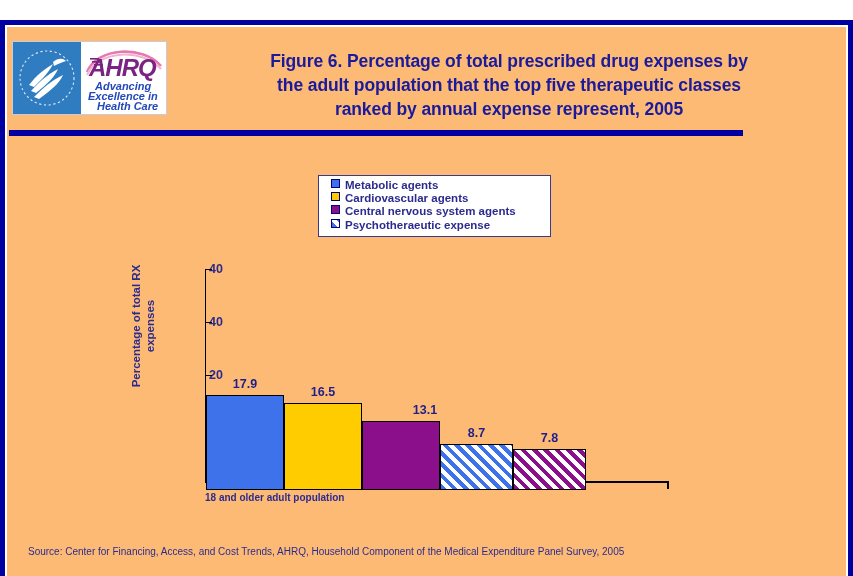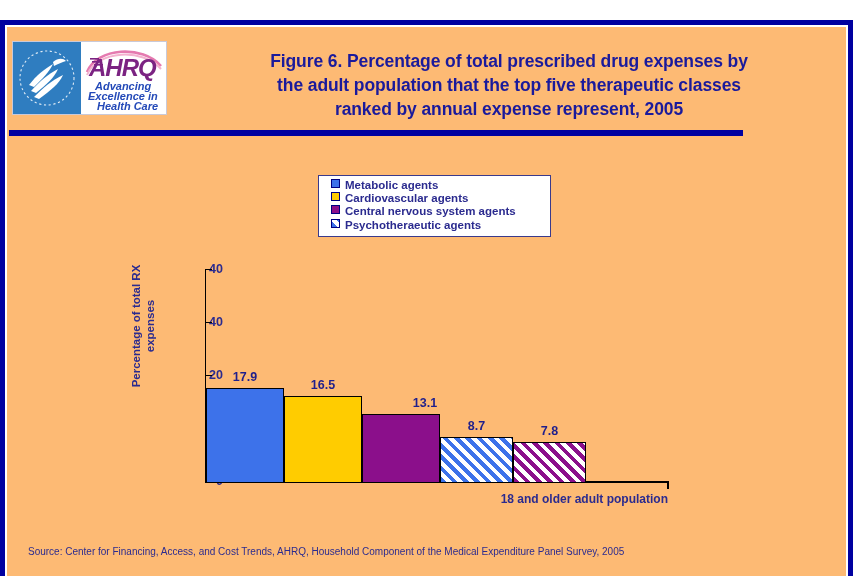--- a/index.html
+++ b/index.html
@@ -153,44 +153,44 @@
     background: #000000;
   }
   .xaxis-endtick {
     position: absolute;
     left: 557px; top: 221px;
     width: 2px; height: 8px;
     background: #000000;
   }
   .plot {
     position: absolute;
-    left: 96px; top: 11px;
+    left: 96px; top: 18px;
     width: 462px; height: 212px;
   }
   .bar {
     position: absolute;
     bottom: 0;
     border: 1px solid #000000;
   }
   .bar-value {
     position: absolute;
     text-align: center;
     color: #1f1f8c;
     font-size: 12.5px;
     font-weight: bold;
     line-height: 13px;
     white-space: nowrap;
   }
   .xlabel {
     position: absolute;
     left: 95px; top: 232px;
     width: 463px;
-    text-align: right;
-    color: #2b2b8f;
-    font-size: 12px;
+    text-align: left;
+    color: #2b2b8f;
+    font-size: 10px;
     font-weight: bold;
   }
 
   
   .source {
     position: absolute;
     left: 28px; top: 525px;
     width: 800px;
     color: #2b2b8f;
     font-size: 10px;
@@ -267,21 +267,21 @@
     <div class="legend-row">
       <span class="swatch" style="background: rgb(255, 204, 0);"></span>
       <span class="legend-label">Cardiovascular agents</span>
     </div>
     <div class="legend-row">
       <span class="swatch" style="background: rgb(139, 15, 139);"></span>
       <span class="legend-label">Central nervous system agents</span>
     </div>
     <div class="legend-row">
       <span class="swatch" style="background: repeating-linear-gradient(45deg, rgb(61, 114, 234) 0px, rgb(61, 114, 234) 4px, rgb(255, 255, 255) 4px, rgb(255, 255, 255) 8px);"></span>
-      <span class="legend-label">Psychotheraeutic agents</span>
+      <span class="legend-label">Psychotheraeutic expense</span>
     </div>
   </div>
 
   <div class="chart">
 
     <div class="ylabel">
       <span>Percentage of total RX</span><br>
       <span>expenses</span>
     </div>
 

